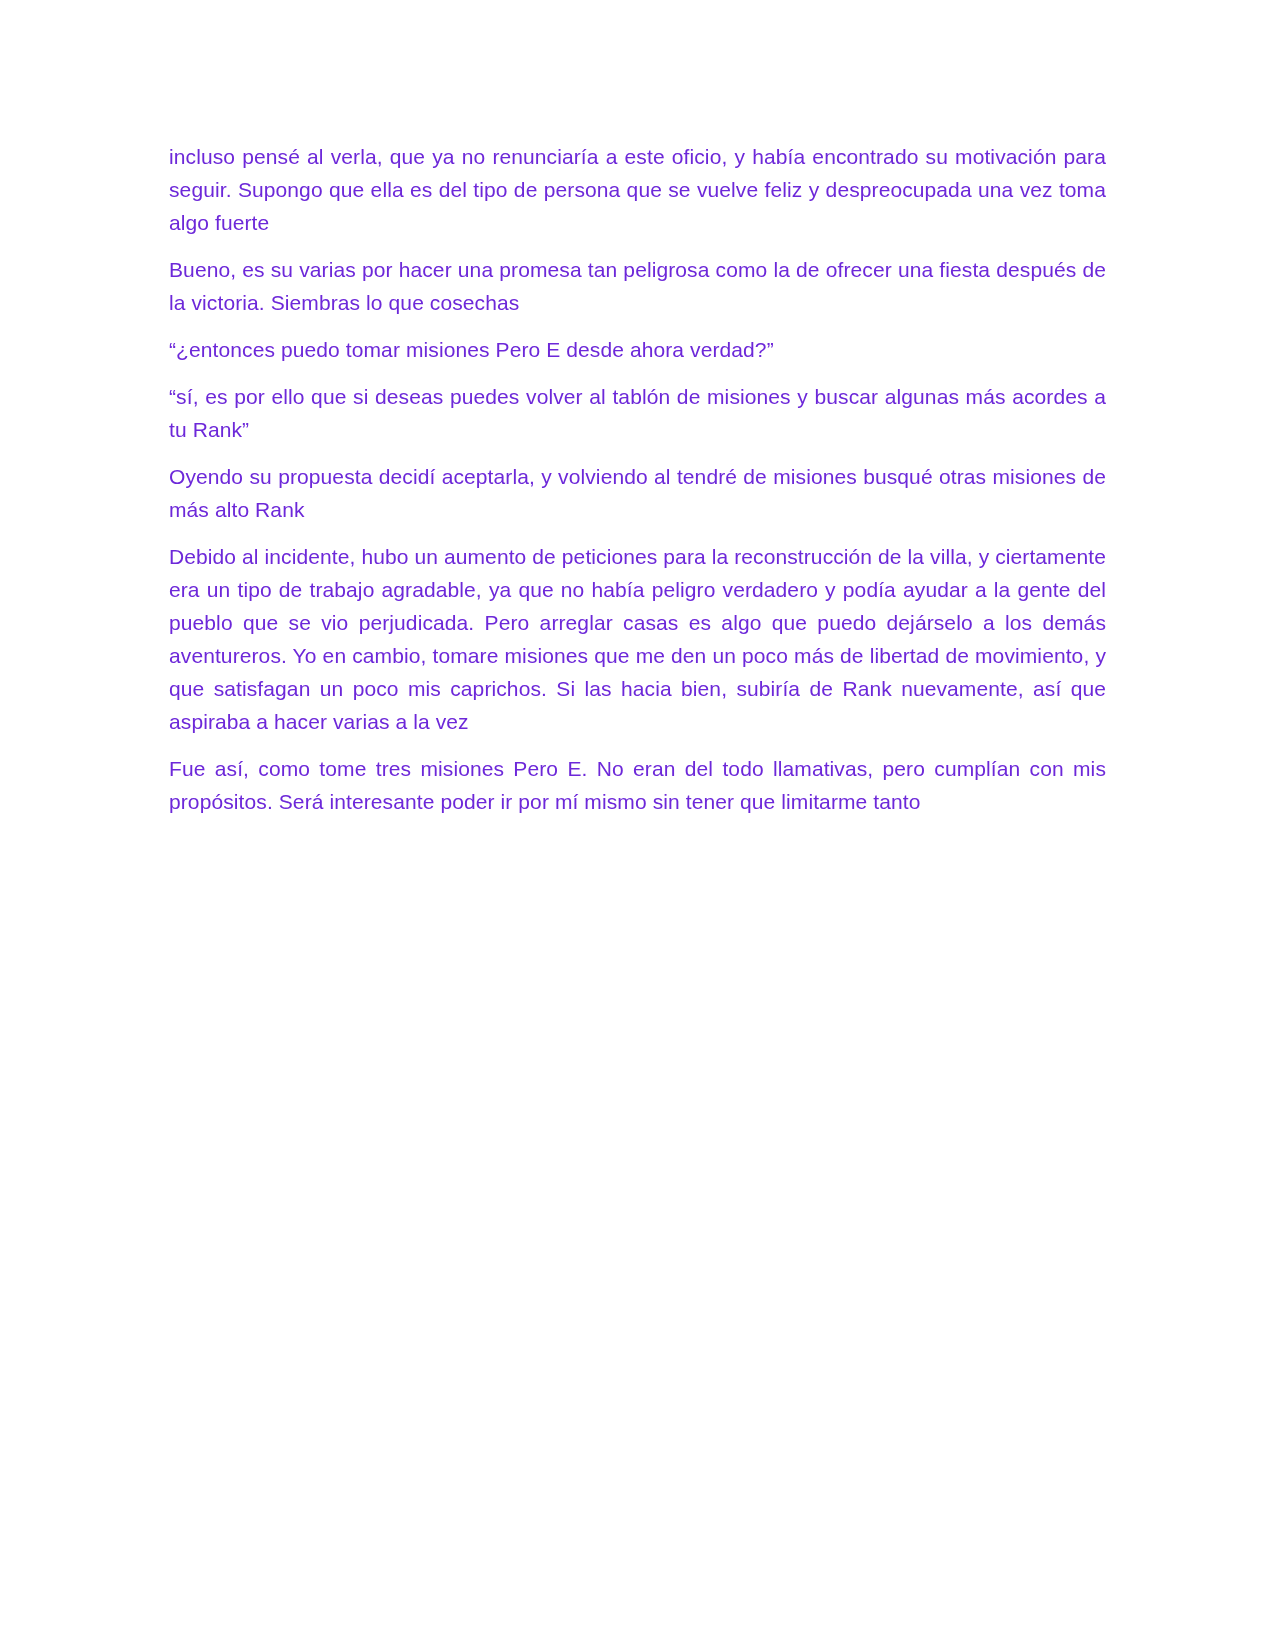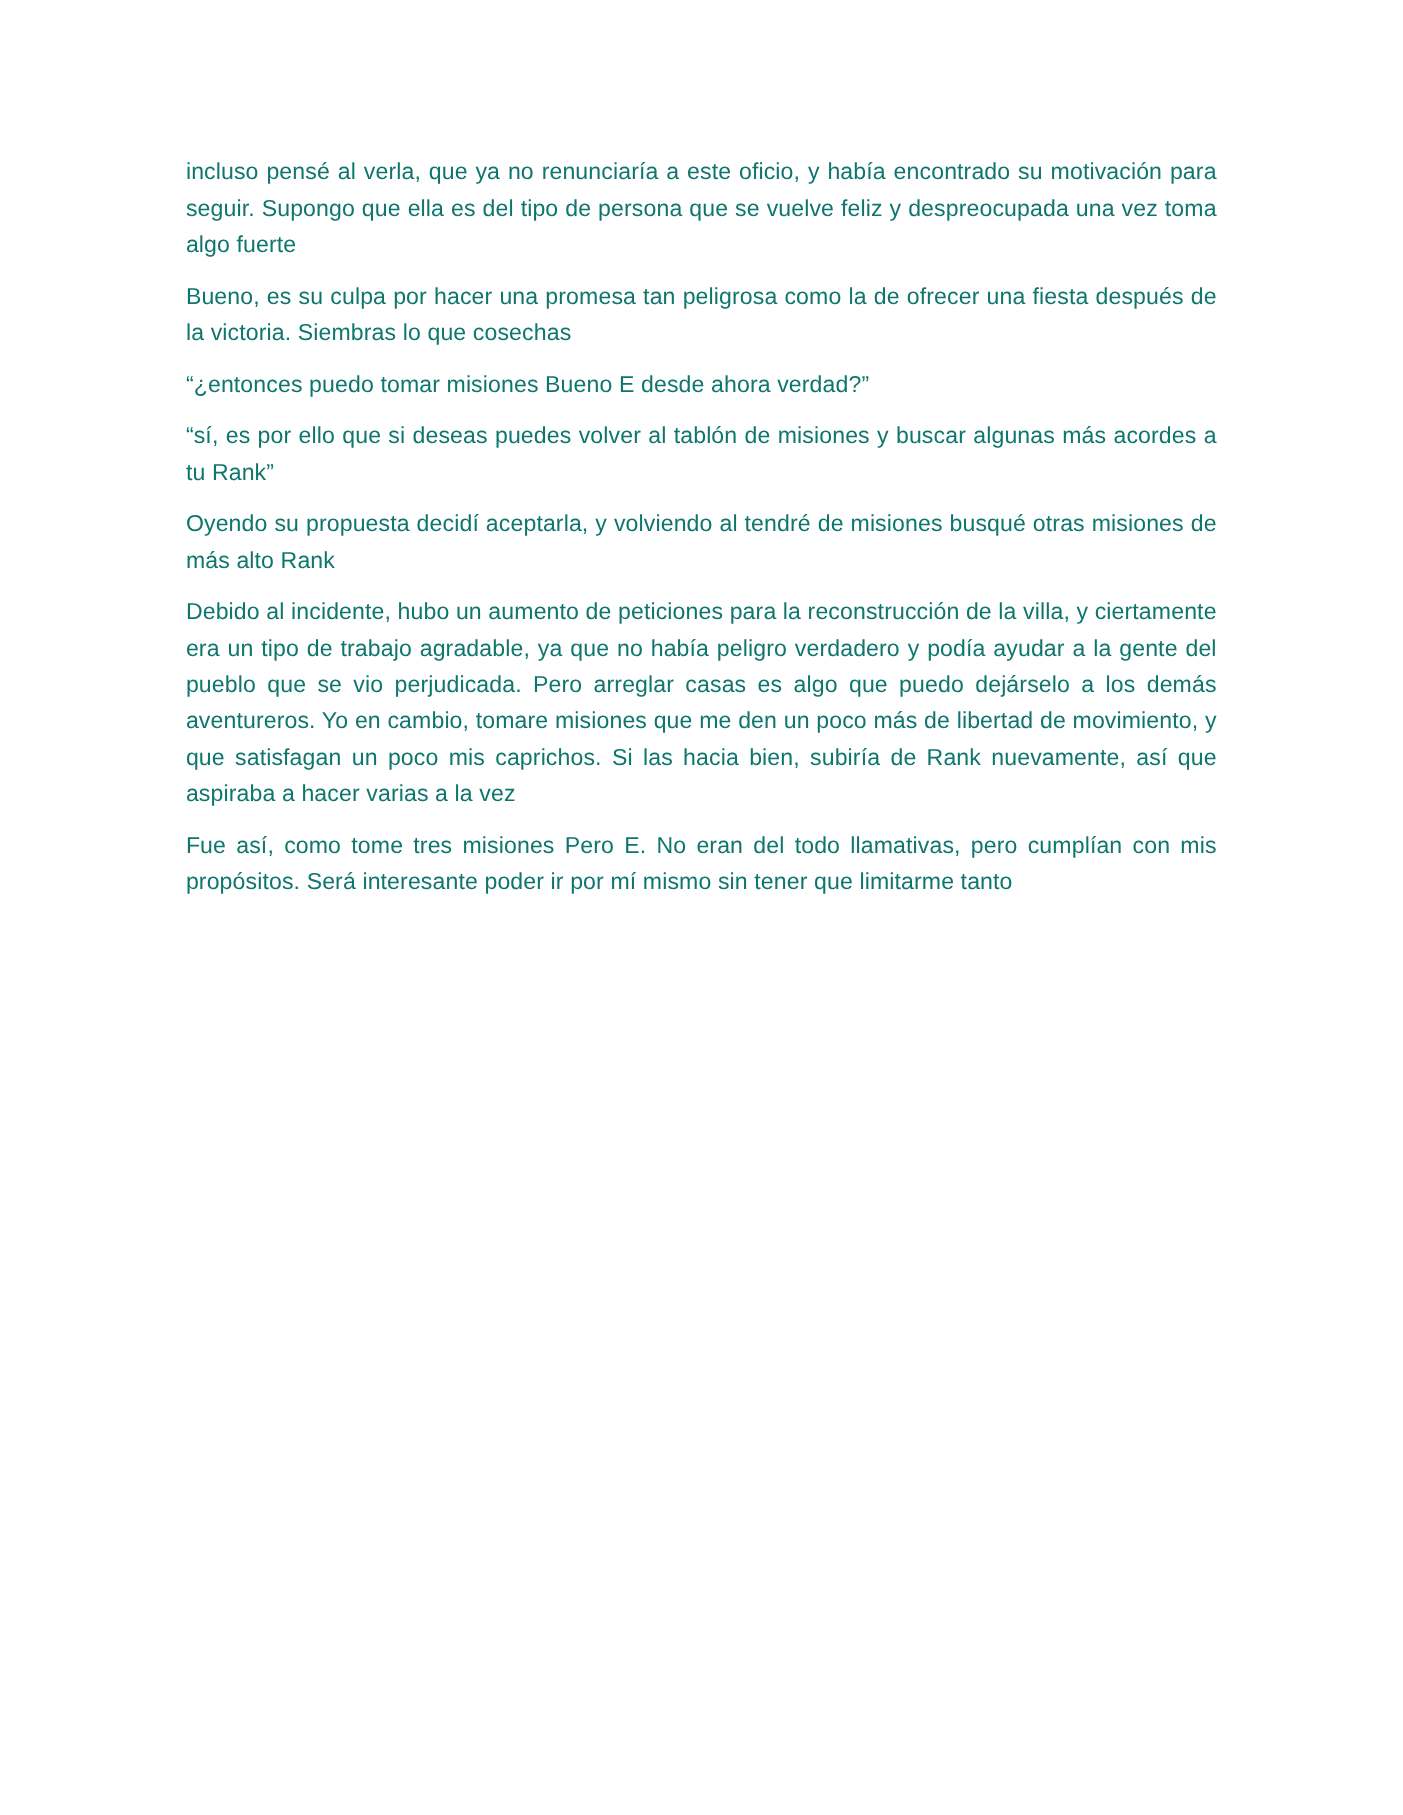--- a/index.html
+++ b/index.html
@@ -8,36 +8,36 @@
     background: #ffffff;
   }
   .page {
     position: relative;
     width: 1275px;
     height: 1650px;
     box-sizing: border-box;
     background: #ffffff;
     padding: 140px 169px 0 169px;
     font-family: "Liberation Sans", sans-serif;
-    color: #0f766e;
+    color: #6d28d9;
     overflow: hidden;
   }
   .para {
     margin: 0 0 14px 0;
     font-size: 21px;
     line-height: 33px;
     text-align: justify;
     text-justify: inter-word;
     letter-spacing: 0.1px;
   }
 </style>
 </head>
 <body>
 
 <div class="page">
   <p class="para">incluso pensé al verla, que ya no renunciaría a este oficio, y había encontrado su motivación para seguir. Supongo que ella es del tipo de persona que se vuelve feliz y despreocupada una vez toma algo fuerte</p>
-  <p class="para">Bueno, es su culpa por hacer una promesa tan peligrosa como la de ofrecer una fiesta después de la victoria. Siembras lo que cosechas</p>
-  <p class="para">“¿entonces puedo tomar misiones Bueno E desde ahora verdad?”</p>
+  <p class="para">Bueno, es su varias por hacer una promesa tan peligrosa como la de ofrecer una fiesta después de la victoria. Siembras lo que cosechas</p>
+  <p class="para">“¿entonces puedo tomar misiones Pero E desde ahora verdad?”</p>
   <p class="para">“sí, es por ello que si deseas puedes volver al tablón de misiones y buscar algunas más acordes a tu Rank”</p>
   <p class="para">Oyendo su propuesta decidí aceptarla, y volviendo al tendré de misiones busqué otras misiones de más alto Rank</p>
   <p class="para">Debido al incidente, hubo un aumento de peticiones para la reconstrucción de la villa, y ciertamente era un tipo de trabajo agradable, ya que no había peligro verdadero y podía ayudar a la gente del pueblo que se vio perjudicada. Pero arreglar casas es algo que puedo dejárselo a los demás aventureros. Yo en cambio, tomare misiones que me den un poco más de libertad de movimiento, y que satisfagan un poco mis caprichos. Si las hacia bien, subiría de Rank nuevamente, así que aspiraba a hacer varias a la vez</p>
   <p class="para">Fue así, como tome tres misiones Pero E. No eran del todo llamativas, pero cumplían con mis propósitos. Será interesante poder ir por mí mismo sin tener que limitarme tanto</p>
 </div>
 
 </body></html>

